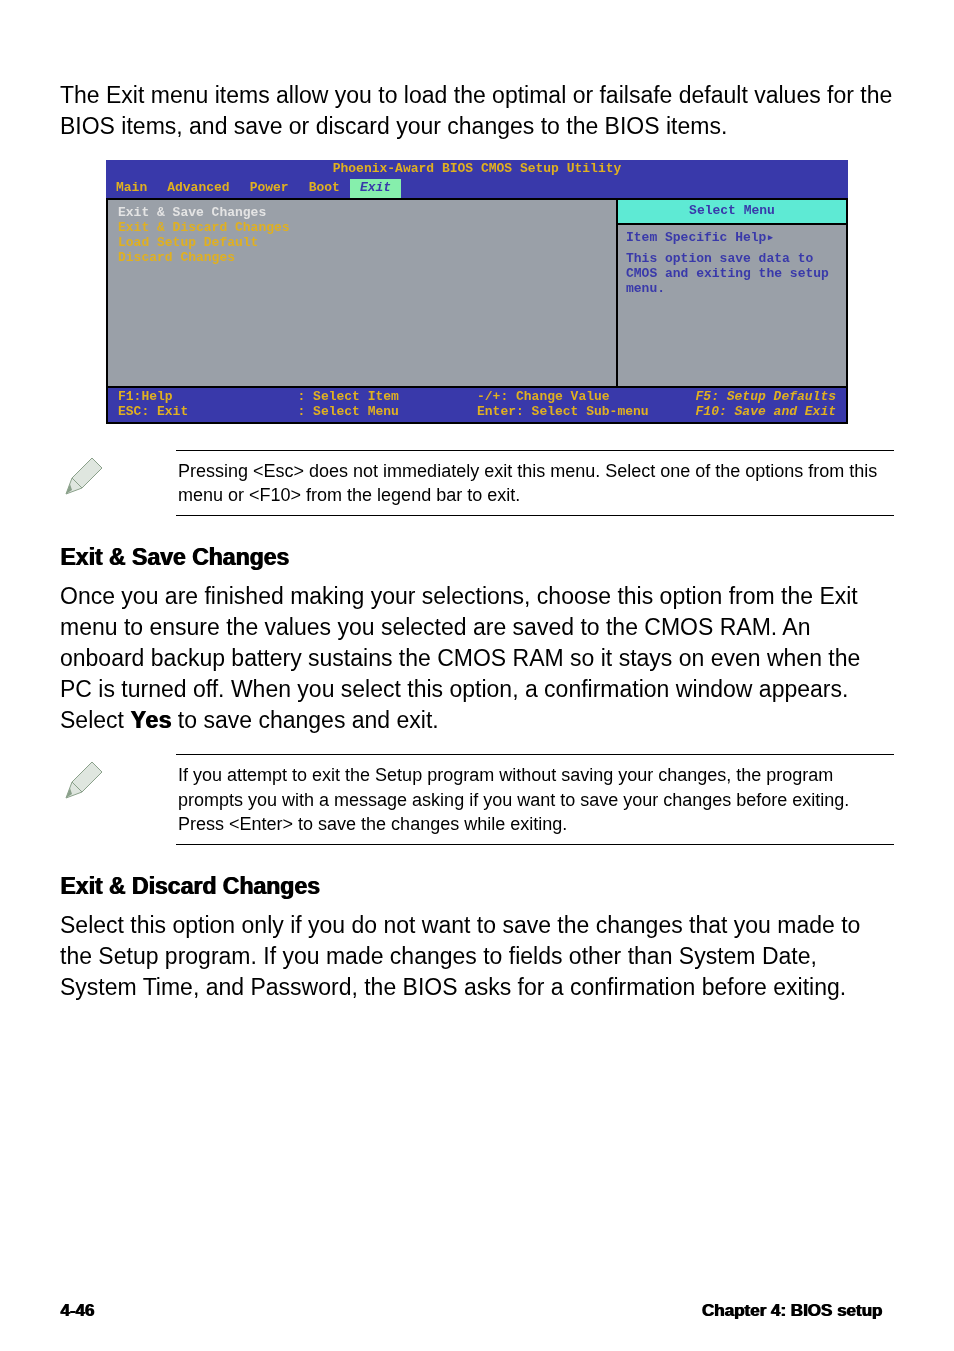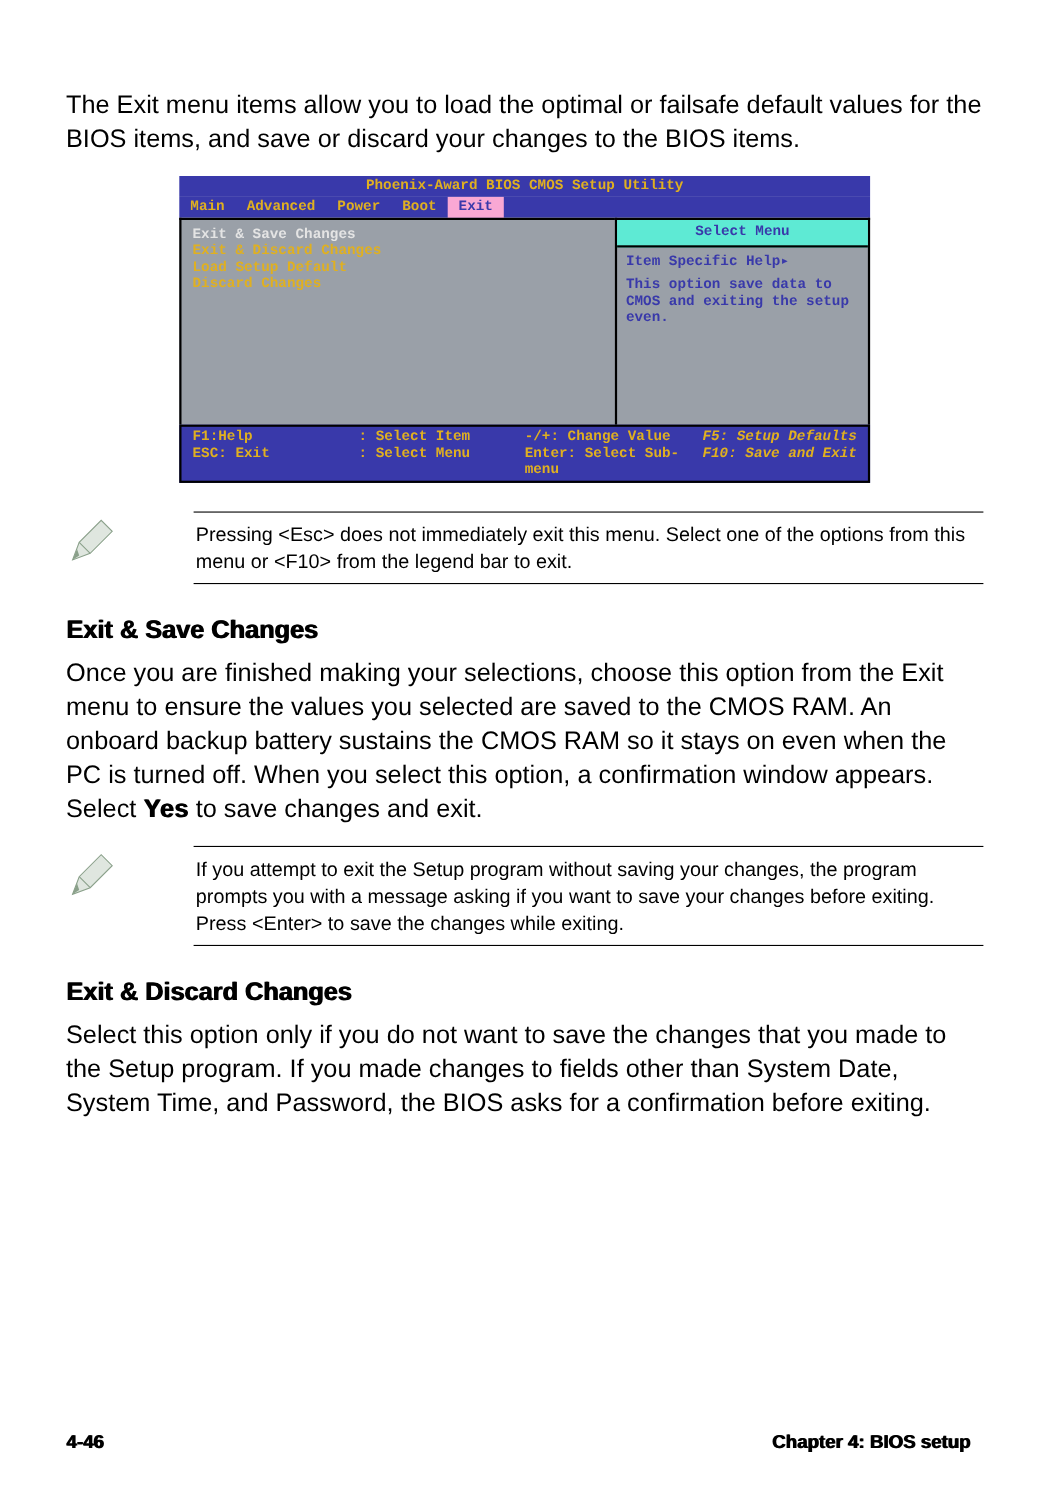--- a/index.html
+++ b/index.html
@@ -25,21 +25,21 @@
     display: inline-block;
     width: 95px;
   }
   .body-text {
     font-size: 23px;
     line-height: 1.35;
     margin-bottom: 18px;
   }
   
   .bios-box {
-    width: 628px;
+    width: 742px;
     margin: 10px auto 26px auto;
     font-family: "Courier New", monospace;
     font-size: 13px;
     line-height: 1.15;
     box-sizing: border-box;
   }
   .bios-title {
     background:#3939aa;
     color:#e0b020;
     text-align:center;
@@ -49,22 +49,23 @@
   .bios-tabs {
     background:#3939aa;
     color:#e0b020;
     display:flex;
   }
   .bios-tab {
     padding:2px 10px;
     font-weight:bold;
   }
   .bios-tab.active {
-    background:#f9a8d4;
-    color:#3939aa;
+    background:#86efac;
+    color:#3939aa;
+    font-style:italic;
   }
   .bios-body {
     display:flex;
     background:#9aa0a8;
     color:#3939aa;
     font-weight:bold;
   }
   .bios-left {
     flex: 1 1 auto;
     padding:6px 10px 120px 10px;
@@ -173,21 +174,21 @@
         <div class="bios-item-sel">Exit &amp; Save Changes</div>
         <div class="bios-item">Exit &amp; Discard Changes</div>
         <div class="bios-item">Load Setup Default</div>
         <div class="bios-item">Discard Changes</div>
       </div>
       <div class="bios-right">
         <div class="bios-right-head">Select Menu</div>
         <div class="bios-right-body">
           <div><span>Item Specific Help</span><span>▸</span></div>
           <div style="height:6px"></div>
-          <div>This option save data to CMOS and exiting the setup even.</div>
+          <div>This option save data to CMOS and exiting the setup menu.</div>
         </div>
       </div>
     </div>
     <div class="bios-footer">
       <div class="col">
         <div>F1:Help</div>
         <div>ESC: Exit</div>
       </div>
       <div class="col">
         <div>: Select Item</div>

